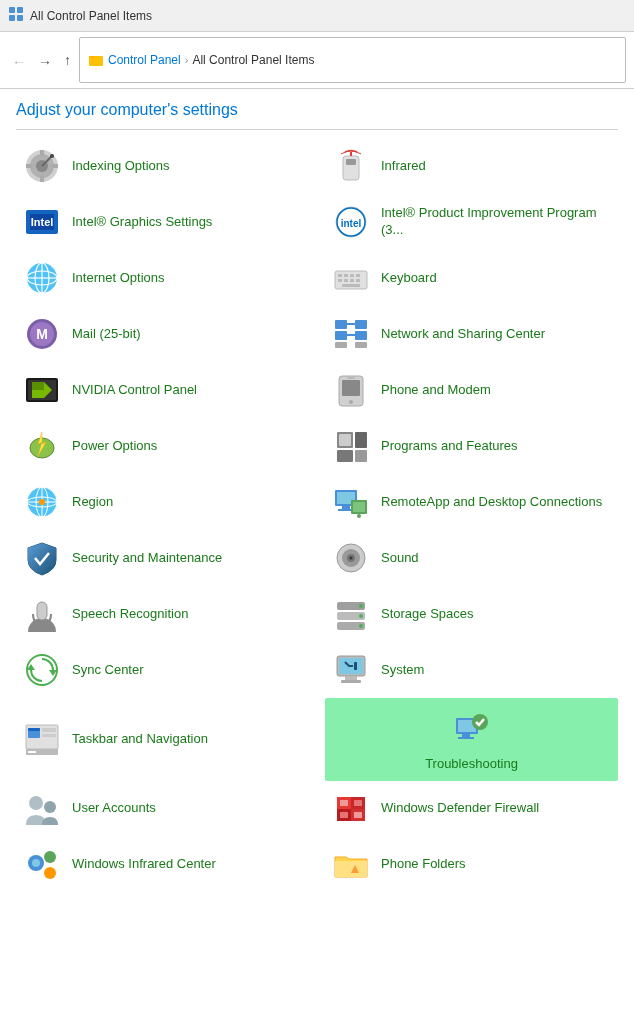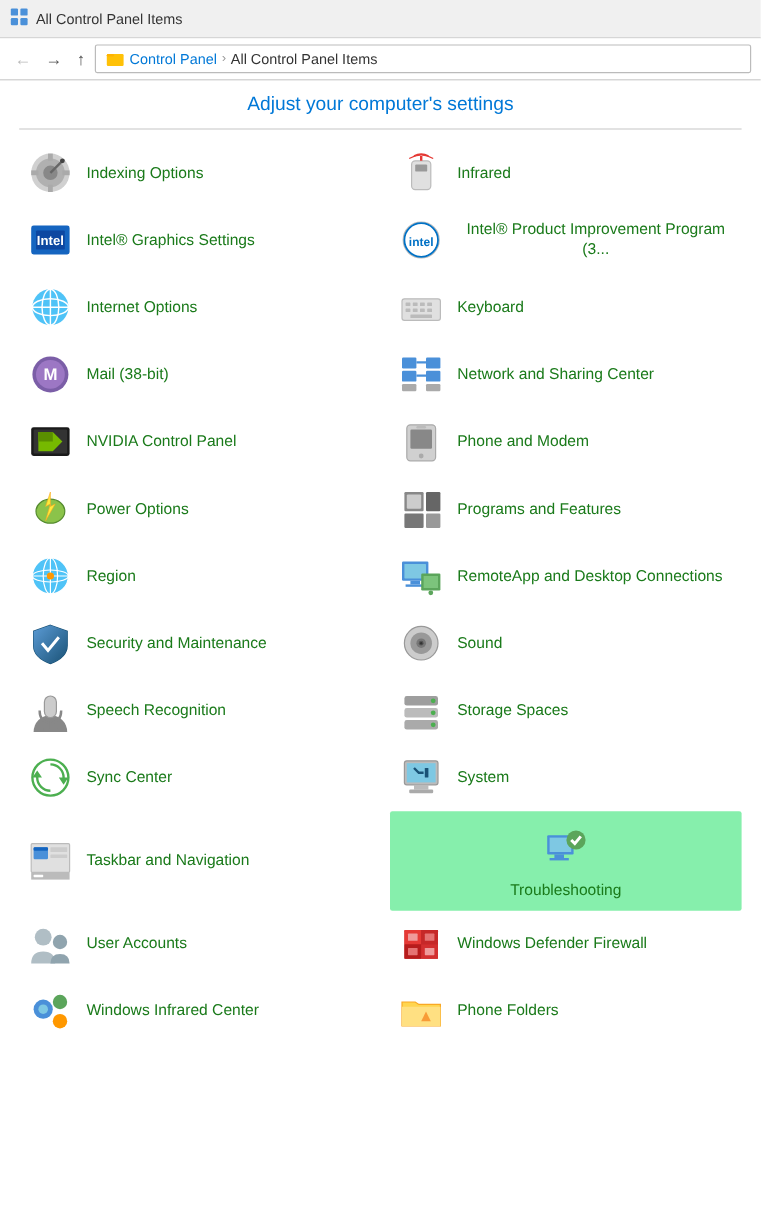--- a/index.html
+++ b/index.html
@@ -44,29 +44,28 @@
     }
     .nav-btn:disabled { color: #bbb; cursor: default; }
     .breadcrumb-area {
       display: flex;
       align-items: center;
       gap: 4px;
       flex: 1;
       background: #fff;
       border: 1px solid #bbb;
       border-radius: 2px;
-      padding: 3px 8px;
+      padding: 14px 8px;
       font-size: 12px;
     }
     .breadcrumb-sep { color: #999; font-size: 11px; }
 
     
     .main-content {
       padding: 12px 16px;
-      text-align: center;
     }
     .page-title {
       color: #0078d7;
       font-size: 16px;
       font-weight: 400;
       margin-bottom: 10px;
     }
     .divider {
       border: none;
       border-top: 1px solid #d0d0d0;
@@ -230,21 +229,21 @@
     </div>
 
     <div class="control-item">
       <div class="item-icon">
         <svg viewBox="0 0 36 36" xmlns="http://www.w3.org/2000/svg">
           <circle cx="18" cy="18" r="15" fill="#7B5EA7"></circle>
           <circle cx="18" cy="18" r="12" fill="#9C77C4"></circle>
           <text x="18" y="23" font-size="14" fill="white" text-anchor="middle" font-family="Arial" font-weight="bold">M</text>
         </svg>
       </div>
-      <span class="item-label">Mail (38-bit)</span>
+      <span class="item-label">Mail (25-bit)</span>
     </div>
 
 
     <div class="control-item">
       <div class="item-icon">
         <svg viewBox="0 0 36 36" xmlns="http://www.w3.org/2000/svg">
           <rect x="2" y="4" width="12" height="9" rx="1" fill="#4a90d9"></rect>
           <rect x="2" y="15" width="12" height="9" rx="1" fill="#4a90d9"></rect>
           <rect x="2" y="26" width="12" height="6" rx="1" fill="#aaa"></rect>
           <rect x="22" y="4" width="12" height="9" rx="1" fill="#4a90d9"></rect>

